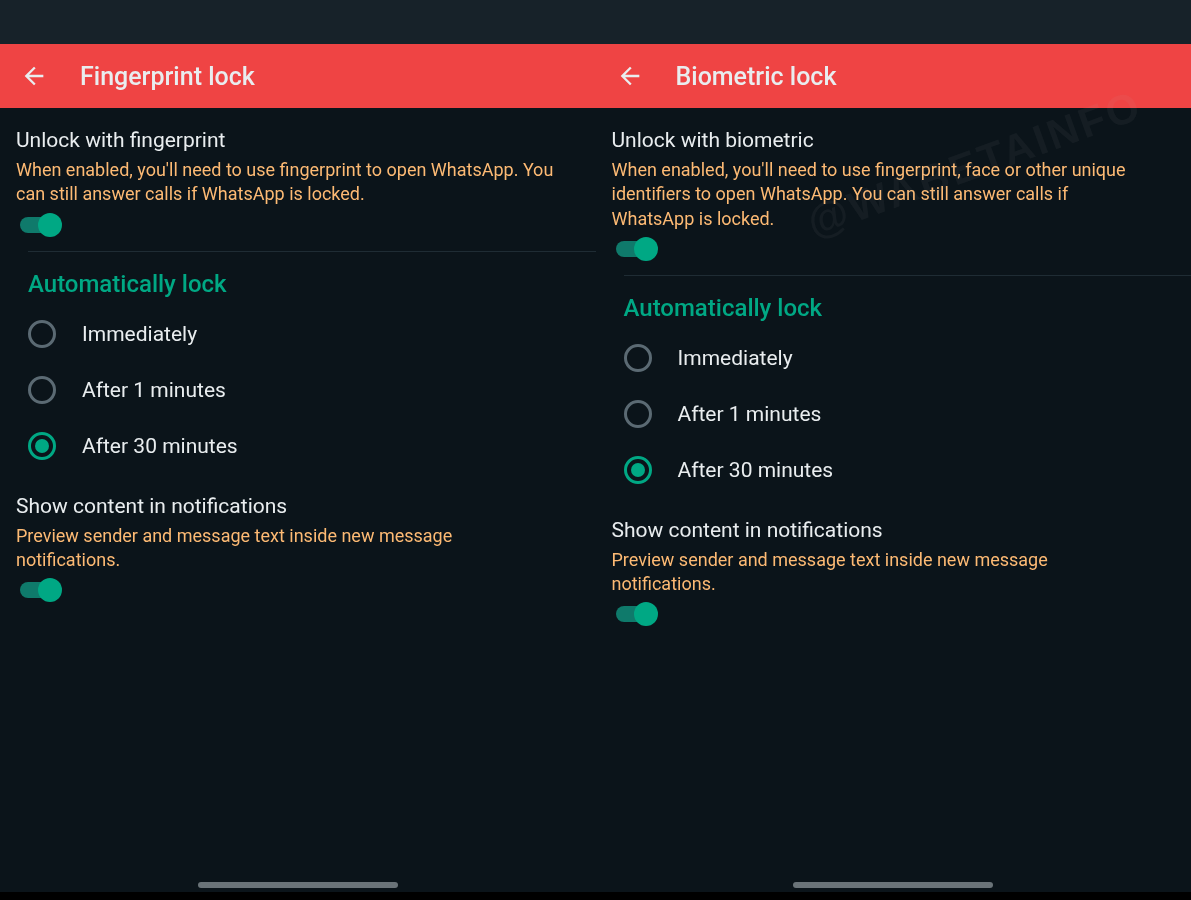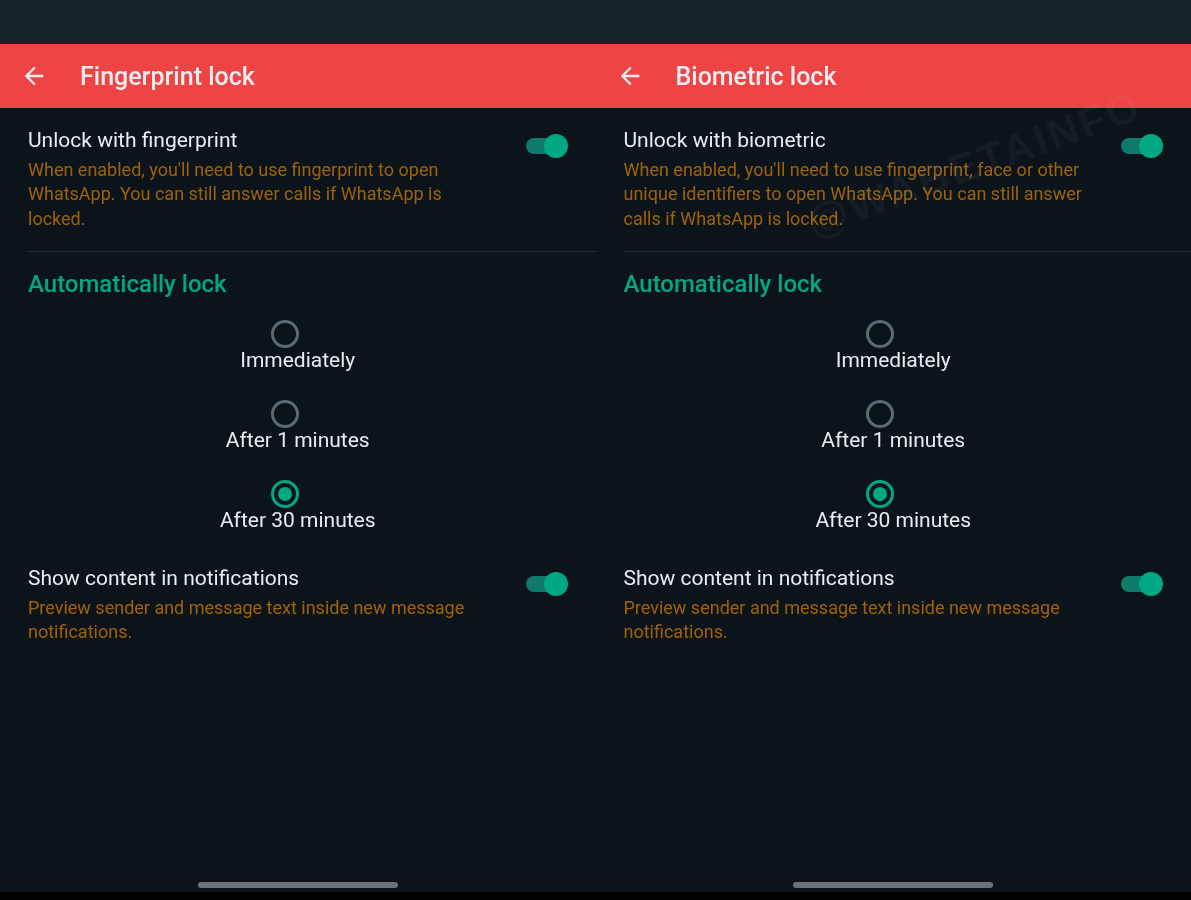--- a/index.html
+++ b/index.html
@@ -43,31 +43,32 @@
     .back-arrow svg { fill: #e9edef; }
     .app-bar-title {
       font-size: 25px;
       font-weight: 500;
       color: #e9edef;
     }
     .setting-row {
       display: flex;
       justify-content: space-between;
       align-items: flex-start;
-      padding: 20px 28px;
+      padding: 20px 16px;
+      flex-direction: column;
     }
     .setting-text { flex: 1; padding-right: 20px; }
     .setting-title {
       font-size: 21px;
       color: #e9edef;
       margin-bottom: 6px;
     }
     .setting-desc {
       font-size: 18px;
-      color: #a16207;
+      color: #fdba74;
       line-height: 1.35;
     }
     .toggle {
       position: relative;
       width: 46px;
       height: 18px;
       margin-top: 6px;
       cursor: pointer;
       flex-shrink: 0;
     }
@@ -97,21 +98,20 @@
       padding: 18px 28px 8px;
       font-size: 24px;
       color: #00a884;
       font-weight: 500;
     }
     .radio-row {
       display: flex;
       align-items: center;
       padding: 14px 28px;
       cursor: pointer;
-      flex-direction: column;
     }
     .radio-circle {
       width: 28px;
       height: 28px;
       border: 3px solid #5b6a73;
       border-radius: 50%;
       margin-right: 26px;
       position: relative;
       flex-shrink: 0;
     }

